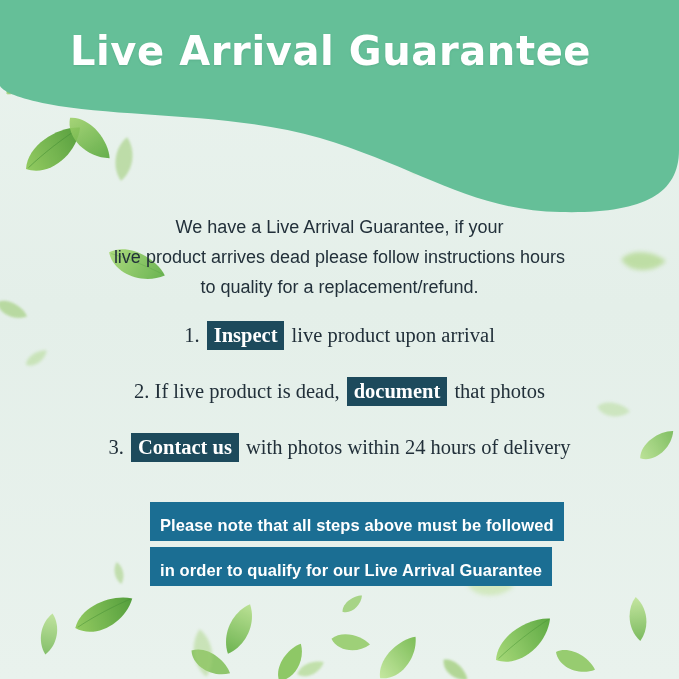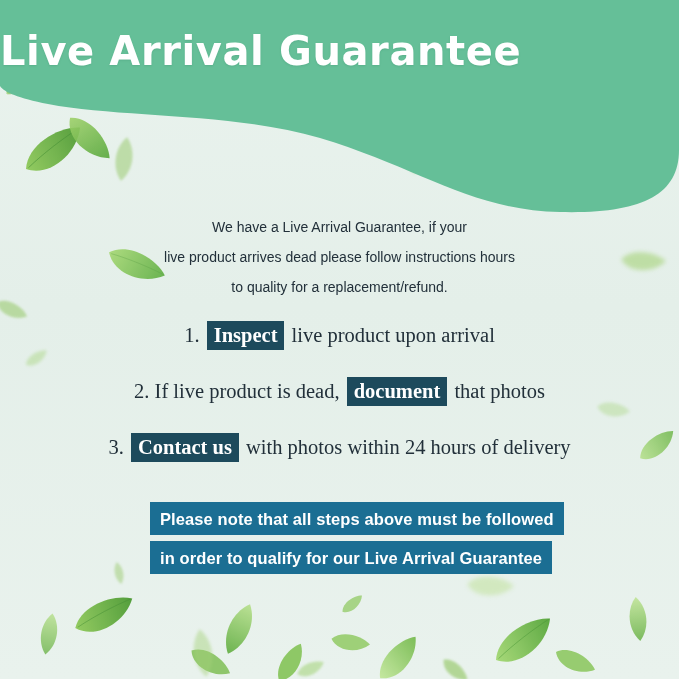--- a/index.html
+++ b/index.html
@@ -43,38 +43,38 @@
     height: 240px;
     pointer-events: none;
   }
   .header-band svg { display: block; }
 
   .poster-title {
     position: absolute;
     top: 28px;
     left: 0;
     width: 661px;
-    text-align: left;
+    text-align: center;
     color: #ffffff;
     font-size: 40px;
     font-weight: bold;
     letter-spacing: 0.6px;
     font-family: "DejaVu Sans", "Liberation Sans", sans-serif;
     text-shadow: 0 1px 2px rgba(40,110,85,0.18);
   }
 
   
   .intro {
     position: absolute;
     top: 212px;
     left: 60px;
     width: 559px;
     text-align: center;
     color: #22303a;
-    font-size: 14px;
+    font-size: 18px;
     line-height: 30px;
     font-family: "Liberation Sans", sans-serif;
   }
   .intro div { white-space: nowrap; }
 
   .steps {
     position: absolute;
     top: 320px;
     left: 40px;
     width: 599px;
@@ -106,21 +106,21 @@
     top: 502px;
     left: 150px;
     width: 400px;
   }
   .note-bar {
     display: table;
     background: #1b6e93;
     color: #ffffff;
     font-size: 16.5px;
     font-weight: bold;
-    padding: 8px 10px 6px 10px;
+    padding: 14px 10px 6px 10px;
     margin-bottom: 6px;
     white-space: nowrap;
     letter-spacing: 0.1px;
   }
 </style>
 </head>
 <body>
 
 <div id="poster">
 

